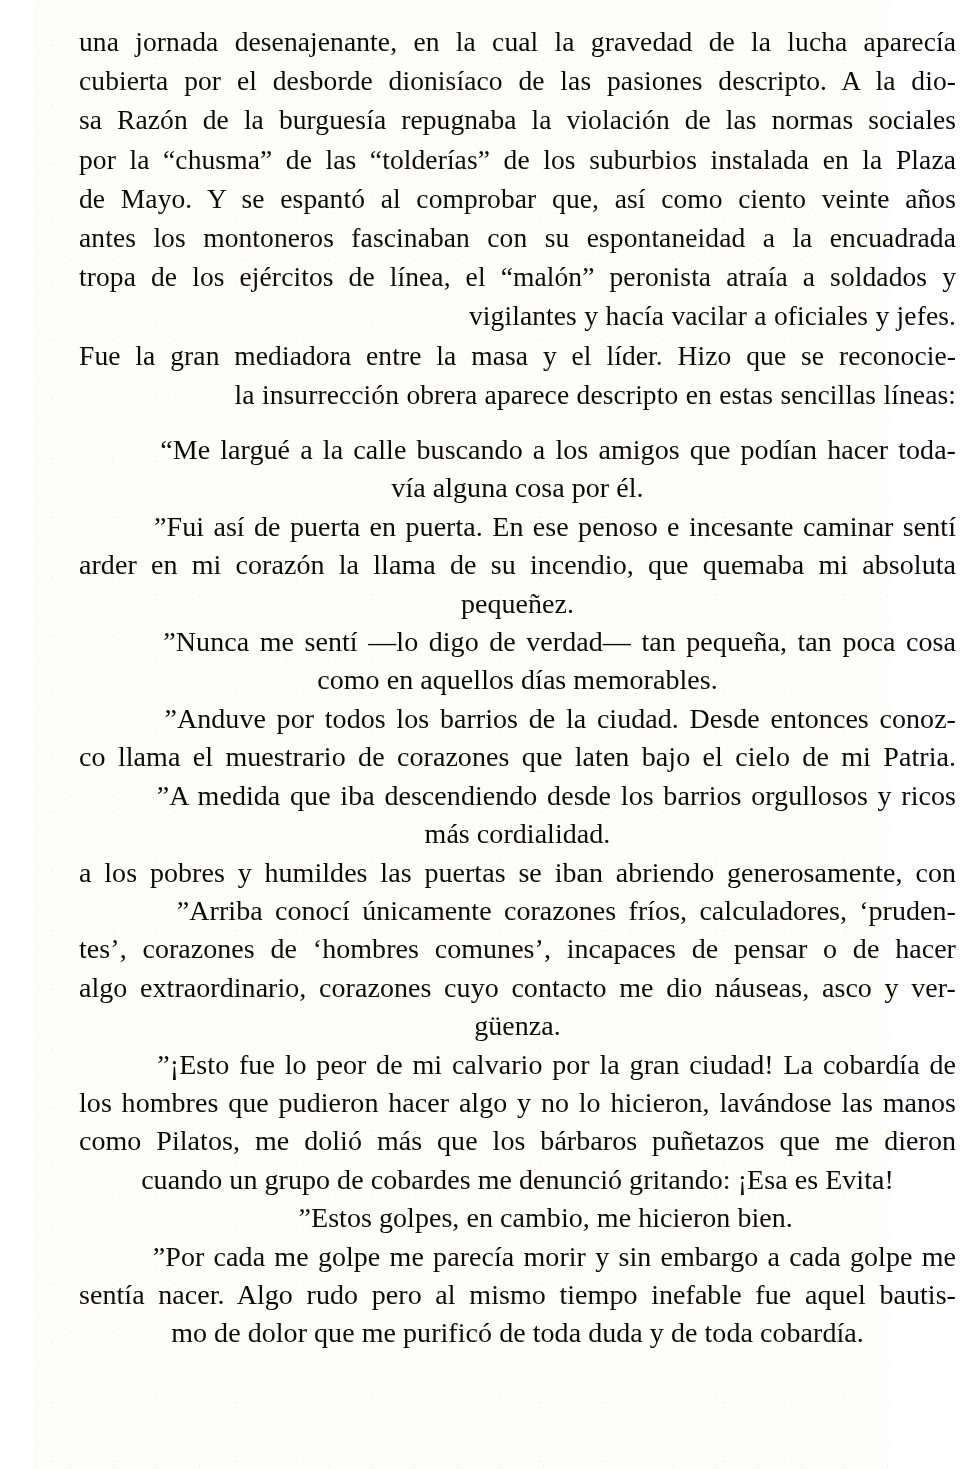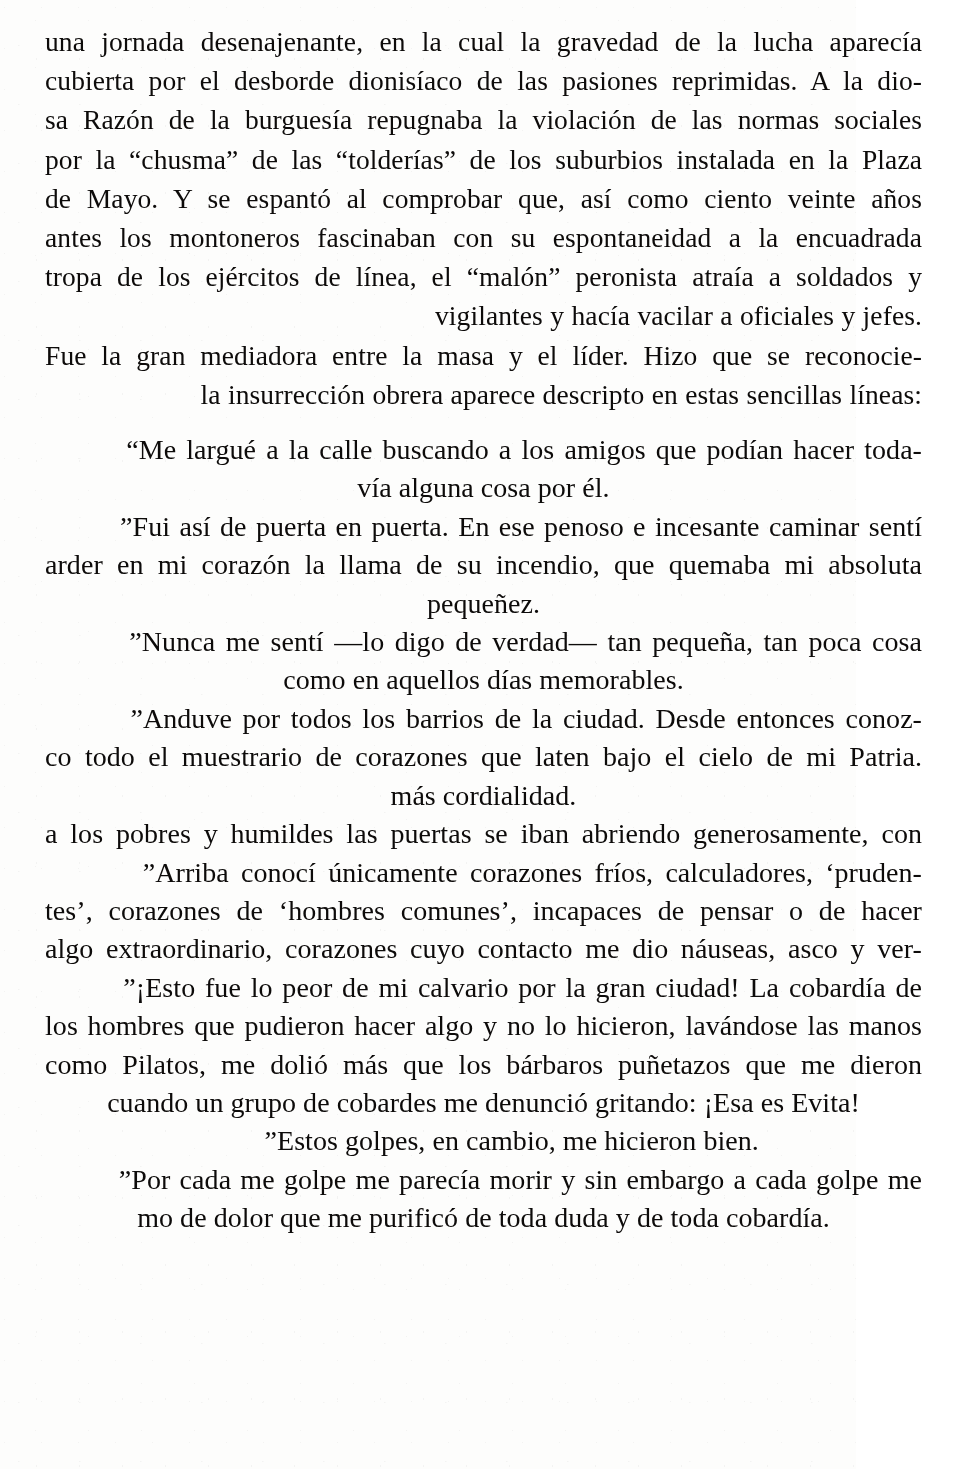--- a/index.html
+++ b/index.html
@@ -14,20 +14,21 @@
     font-family: "Liberation Serif", "DejaVu Serif", serif;
     color: #0d0b0a;
   }
 
   .page {
     position: relative;
     width: 856px;
     height: 1469px;
     background: #fdfdfc;
     box-sizing: border-box;
+    margin-left: 34px;
   }
 
   .textblock {
     position: absolute;
     left: 45px;
     top: 22px;
     width: 877px;
   }
 
   
@@ -91,21 +92,21 @@
 </style>
 </head>
 <body>
 
 <div class="page">
 
   <div class="textblock">
 
     <p class="para">
       <span class="ln j">una jornada desenajenante, en la cual la gravedad de la lucha aparecía</span>
-      <span class="ln j">cubierta por el desborde dionisíaco de las pasiones reprimidas. A la dio-</span>
+      <span class="ln j">cubierta por el desborde dionisíaco de las pasiones descripto. A la dio-</span>
       <span class="ln j">sa Razón de la burguesía repugnaba la violación de las normas sociales</span>
       <span class="ln j">por la “chusma” de las “tolderías” de los suburbios instalada en la Plaza</span>
       <span class="ln j">de Mayo. Y se espantó al comprobar que, así como ciento veinte años</span>
       <span class="ln j">antes los montoneros fascinaban con su espontaneidad a la encuadrada</span>
       <span class="ln j">tropa de los ejércitos de línea, el “malón” peronista atraía a soldados y</span>
       <span class="ln last">vigilantes y hacía vacilar a oficiales y jefes.</span>
     </p>
 
     <p class="para">
       <span class="ln j">Fue la gran mediadora entre la masa y el líder. Hizo que se reconocie-</span>
@@ -127,47 +128,50 @@
         <span class="ln last">pequeñez.</span>
       </p>
 
       <p class="quote">
         <span class="ln j">        ”Nunca me sentí —lo digo de verdad— tan pequeña, tan poca cosa</span>
         <span class="ln last">como en aquellos días memorables.</span>
       </p>
 
       <p class="quote">
         <span class="ln j">        ”Anduve por todos los barrios de la ciudad. Desde entonces conoz-</span>
-        <span class="ln j">co todo el muestrario de corazones que laten bajo el cielo de mi Patria.</span>
+        <span class="ln j">co llama el muestrario de corazones que laten bajo el cielo de mi Patria.</span>
       </p>
 
       <p class="quote">
+        <span class="ln j">        ”A medida que iba descendiendo desde los barrios orgullosos y ricos</span>
         <span class="ln last">más cordialidad.</span>
         <span class="ln j">a los pobres y humildes las puertas se iban abriendo generosamente, con</span>
       </p>
 
       <p class="quote">
         <span class="ln j">        ”Arriba conocí únicamente corazones fríos, calculadores, ‘pruden-</span>
         <span class="ln j">tes’, corazones de ‘hombres comunes’, incapaces de pensar o de hacer</span>
         <span class="ln j">algo extraordinario, corazones cuyo contacto me dio náuseas, asco y ver-</span>
+        <span class="ln last">güenza.</span>
       </p>
 
       <p class="quote">
         <span class="ln j">        ”¡Esto fue lo peor de mi calvario por la gran ciudad! La cobardía de</span>
         <span class="ln j">los hombres que pudieron hacer algo y no lo hicieron, lavándose las manos</span>
         <span class="ln j">como Pilatos, me dolió más que los bárbaros puñetazos que me dieron</span>
         <span class="ln last">cuando un grupo de cobardes me denunció gritando: ¡Esa es Evita!</span>
       </p>
 
       <p class="quote">
         <span class="ln last">        ”Estos golpes, en cambio, me hicieron bien.</span>
       </p>
 
       <p class="quote">
         <span class="ln j">        ”Por cada me golpe me parecía morir y sin embargo a cada golpe me</span>
+        <span class="ln j">sentía nacer. Algo rudo pero al mismo tiempo inefable fue aquel bautis-</span>
         <span class="ln last">mo de dolor que me purificó de toda duda y de toda cobardía.</span>
       </p>
 
     </blockquote>
   </div>
 
   <div class="grain"></div>
 </div>
 
 </body></html>

